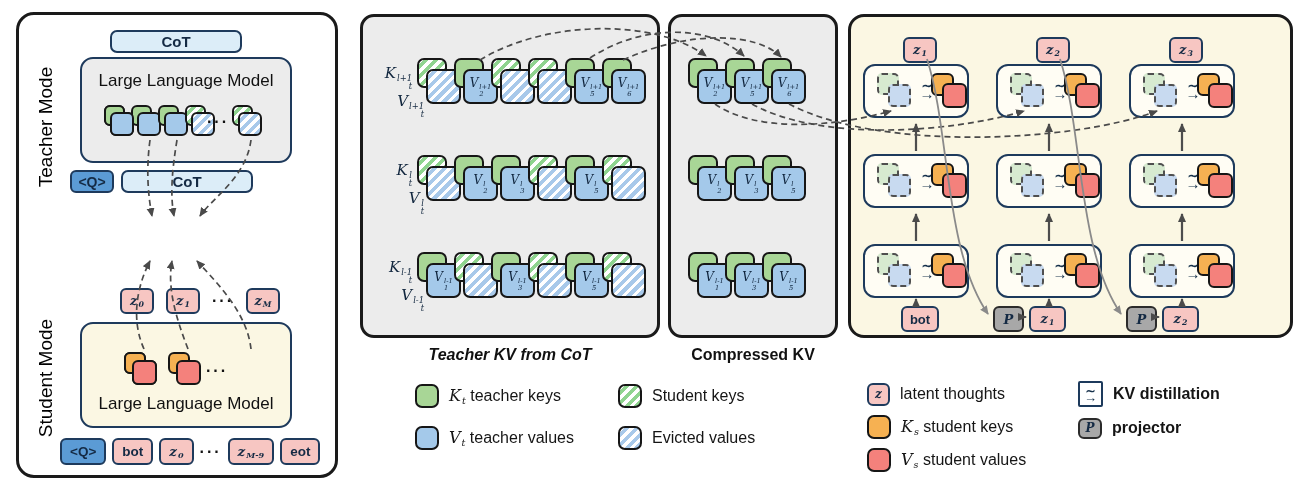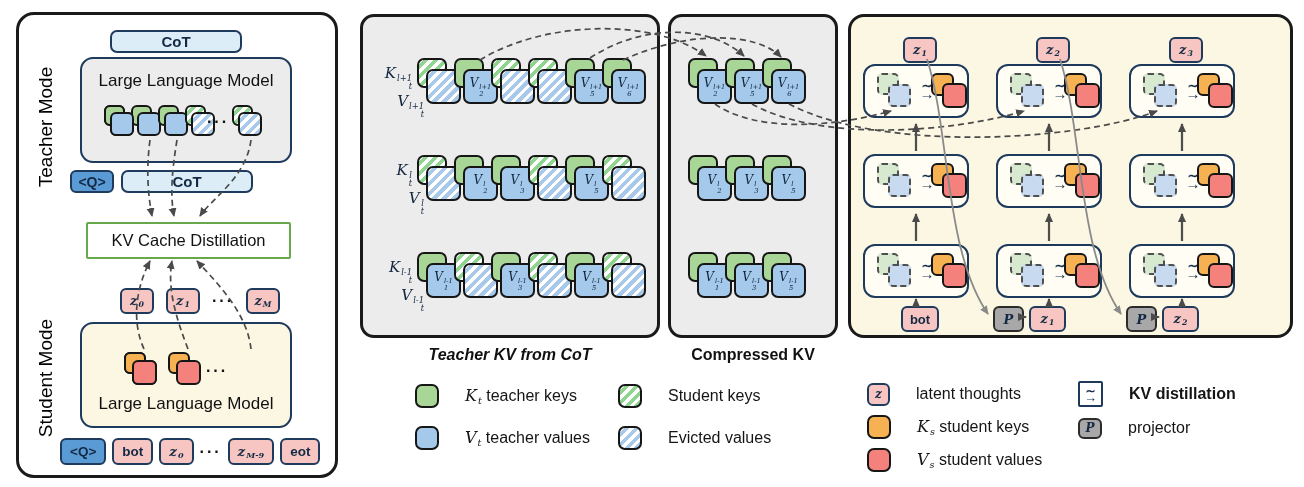--- a/index.html
+++ b/index.html
@@ -48,21 +48,21 @@
   .approx{display:flex;flex-direction:column;align-items:center;color:#15304b;line-height:1;}
   .approx .tl{font-size:13px;font-weight:700;margin-bottom:-6px;}
   .approx .ar{font-size:15px;font-weight:700;}
   
   .math{font-family:"DejaVu Serif",serif;font-style:italic;color:inherit;}
   .mstack{display:inline-flex;flex-direction:column;line-height:1;font-size:0.56em;vertical-align:-0.30em;margin-left:1px;}
   .msub{font-size:0.6em;vertical-align:-0.25em;margin-left:1px;}
   
   .lg-item{position:absolute;height:26px;display:flex;align-items:center;}
   .lg-sw{box-sizing:border-box;flex:0 0 auto;}
-  .lg-txt{font-size:16px;color:#151515;margin-left:26px;white-space:nowrap;}
+  .lg-txt{font-size:16px;color:#151515;margin-left:10px;white-space:nowrap;}
   .distill-box{position:absolute;border:2.5px solid #67a84d;background:#fff;border-radius:2px;
                display:flex;align-items:center;justify-content:center;font-size:16.5px;font-weight:500;color:#111;}
   svg.overlay{position:absolute;left:0;top:0;pointer-events:none;z-index:60;}
 </style>
 </head>
 <body>
 
 <div id="fig">
 
   <div class="panel" style="left:16px;top:12px;width:322px;height:466px;border-radius:18px;"></div>
@@ -99,21 +99,20 @@
       </div>
       <div class="tt-pair" style="left: 128px; top: 0px;">
         <div class="sq tt-key key-evicted"></div>
         <div class="sq tt-val val-evicted"></div>
       </div>
     </div>
 
   <div class="box tok tok-blue" style="left:70px;top:170px;width:44px;height:23px;font-size:14px;">&lt;Q&gt;</div>
   <div class="box cotbox" style="left:121px;top:170px;width:132px;height:23px;">CoT</div>
 
-  <div class="distill-box" style="left:86px;top:222px;width:201px;height:33px;">KV Cache Distillation</div>
 
   <div class="abs" style="left:120px;top:290px;height:22px;display:flex;gap:12px;align-items:center;">
       <div class="tok tok-pink" style="display: flex; align-items: center; justify-content: center; width: 30px; height: 22px; font-size: 13px;">
         <span class="math">z<span class="msub">0</span></span>
       </div>
       <div class="tok tok-pink" style="display: flex; align-items: center; justify-content: center; width: 30px; height: 22px; font-size: 13px;">
         <span class="math">z<span class="msub">1</span></span>
       </div>
       <div class="dots">···</div>
       <div class="tok tok-pink" style="display: flex; align-items: center; justify-content: center; width: 30px; height: 22px; font-size: 13px;">
@@ -538,21 +537,21 @@
         <div class="lg-sw approx" style="width: 25px; height: 26px; border: 2px solid rgb(29, 58, 92); background: rgb(255, 255, 255); border-radius: 2px; justify-content: center;">
           <span class="tl" style="font-size: 12px;">∼</span>
           <span class="ar" style="font-size: 13px;">→</span>
         </div>
         <div class="lg-txt" style="position: static; font-weight: bold;">KV distillation</div>
       </div>
       <div class="lg-item" style="left: 1078px; top: 415px;">
         <div class="lg-sw tok tok-gray" style="width: 24px; height: 21px; display: flex; align-items: center; justify-content: center; font-size: 12px;">
           <span class="math">P</span>
         </div>
-        <div class="lg-txt" style="position: static;">projector</div>
+        <div class="lg-txt" style="position: static; font-weight: bold;">projector</div>
       </div>
     </div>
 
   <svg class="overlay" width="1304" height="487" viewBox="0 0 1304 487">
     <defs>
       <marker id="mDark" markerUnits="userSpaceOnUse" markerWidth="10" markerHeight="9" refX="8" refY="4" orient="auto">
           <path d="M0,0 L9,4 L0,8 z" fill="#4a4a4a"></path>
         </marker>
       <marker id="mGray" markerUnits="userSpaceOnUse" markerWidth="10" markerHeight="9" refX="8" refY="4" orient="auto">
           <path d="M0,0 L9,4 L0,8 z" fill="#8a8a8a"></path>

